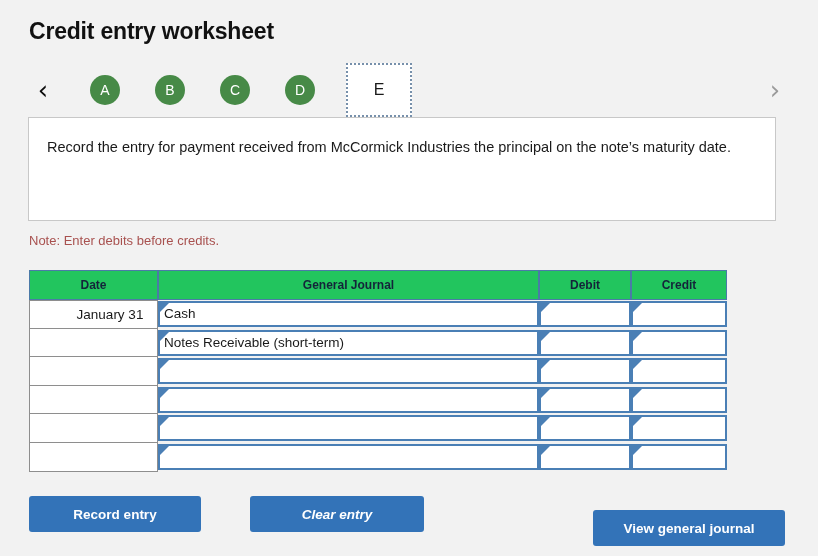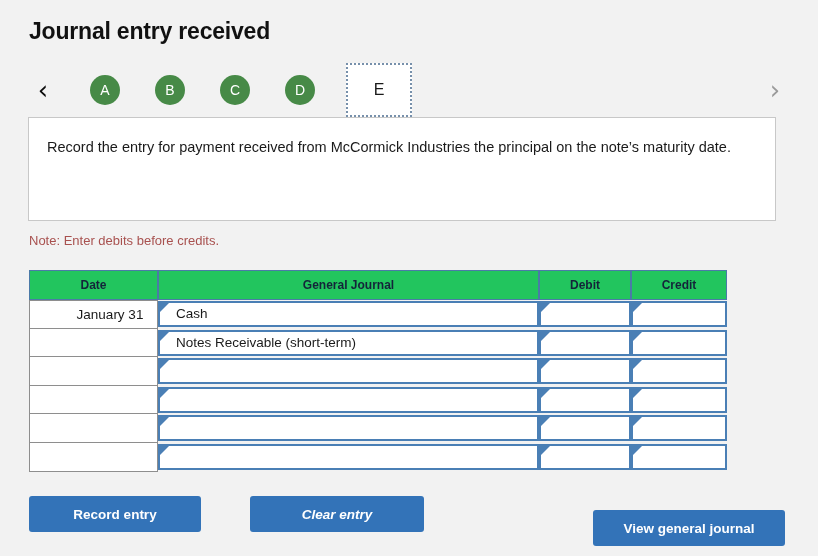--- a/index.html
+++ b/index.html
@@ -186,21 +186,21 @@
   .cell-dd {
     position: absolute;
     height: 26px;
     top: 1px;
     box-sizing: border-box;
     border: 2px solid #4a7fb5;
     background: #ffffff;
     font-size: 13.5px;
     color: #1a1a1a;
     line-height: 22px;
-    padding-left: 16px;
+    padding-left: 4px;
     overflow: hidden;
     white-space: nowrap;
   }
   .cell-dd::before {
     content: "";
     position: absolute;
     left: 0px;
     top: 0px;
     width: 0;
     height: 0;
@@ -225,21 +225,21 @@
     cursor: pointer;
     padding: 0;
   }
   .btn-record { left: 29px;  top: 496px; width: 172px; }
   .btn-clear  { left: 250px; top: 496px; width: 174px; font-style: italic; }
   .btn-view   { left: 593px; top: 496px; width: 192px; margin-top: 14px; }
 </style>
 </head>
 <body>
 
-<div class="page-title">Journal entry received</div>
+<div class="page-title">Credit entry worksheet</div>
 
 <div class="tab-strip">
   <div class="nav-chevron nav-prev">‹</div>
 
   <div class="tab-circle tab-c0">A</div>
   <div class="tab-circle tab-c1">B</div>
   <div class="tab-circle tab-c2">C</div>
   <div class="tab-circle tab-c3">D</div>
 
   <div class="tab-active">

